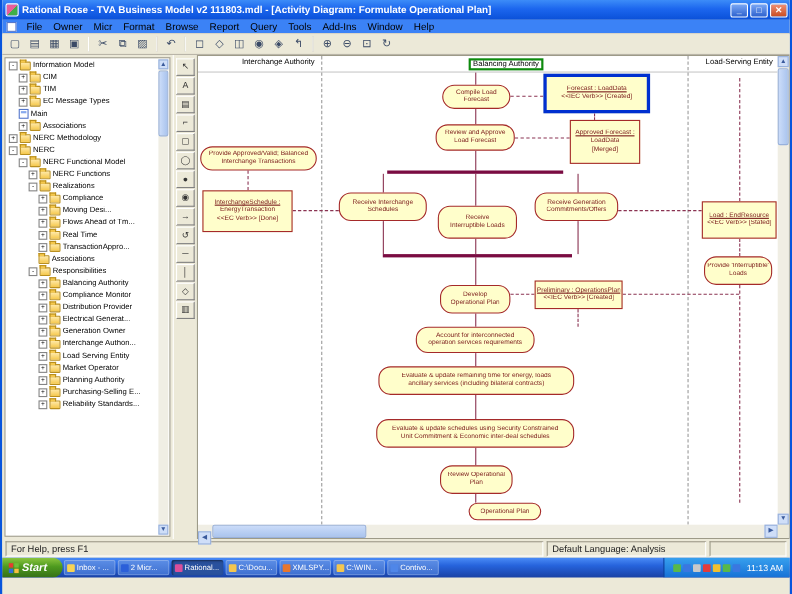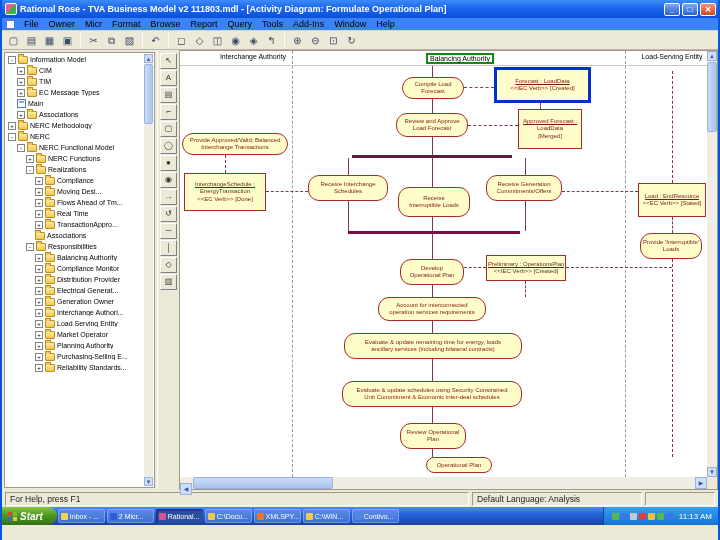--- a/index.html
+++ b/index.html
@@ -94,21 +94,21 @@
     padding:1px 0 1px 3px;border-top:1px solid #fff;}
   .nav-btn{width:15px;height:12px;background:#ECE9D8;border:1px solid;
     border-color:#FFF #808080 #808080 #FFF;font-size:6px;line-height:10px;text-align:center;}
   .log-tab{height:13px;background:#F5F4EF;border:1px solid #808080;border-top:none;
     clip-path:polygon(0 0,100% 0,82% 100%,18% 100%);padding:0 14px;font-size:8px;line-height:12px;margin-left:2px;}
   
   .sb{height:17px;background:#ECE9D8;display:flex;gap:3px;padding:2px 3px 1px;}
   .sb-panel{border:1px solid;border-color:#9D9A88 #FFF #FFF #9D9A88;font-size:8.5px;color:#222;
     padding:0 4px;display:flex;align-items:center;white-space:nowrap;overflow:hidden;}
   .sb-help{flex:1;}
-  .sb-lang{width:170px;}
+  .sb-lang{width:145px;}
   .sb-extra{width:70px;}
   
   .taskbar{height:18px;background:linear-gradient(#4A8CF7,#2663DC 40%,#1941A5);
     display:flex;align-items:center;overflow:hidden;}
   .start-btn{height:18px;flex:none;display:flex;align-items:center;gap:3px;padding:0 14px 0 6px;
     background:linear-gradient(#8CC63F,#4E9A1F 45%,#357016);border-radius:0 9px 9px 0;
     color:#fff;font-size:10px;font-weight:bold;font-style:italic;}
   .flag{width:9px;height:9px;flex:none;display:grid;grid-template-columns:4px 4px;gap:1px;}
   .flag i{display:block;width:4px;height:4px;}
   .task-btn{width:47px;height:14px;margin:0 1px;flex:none;display:flex;align-items:center;gap:2px;

